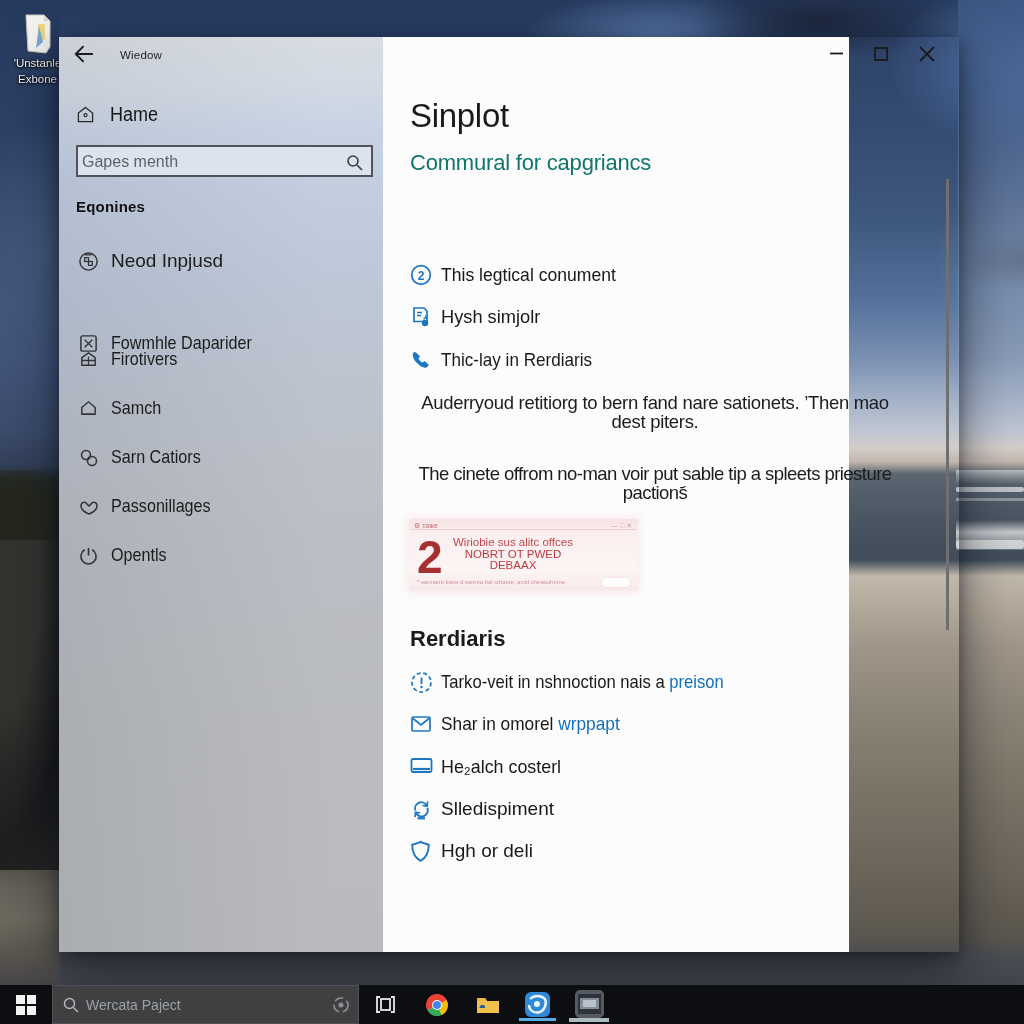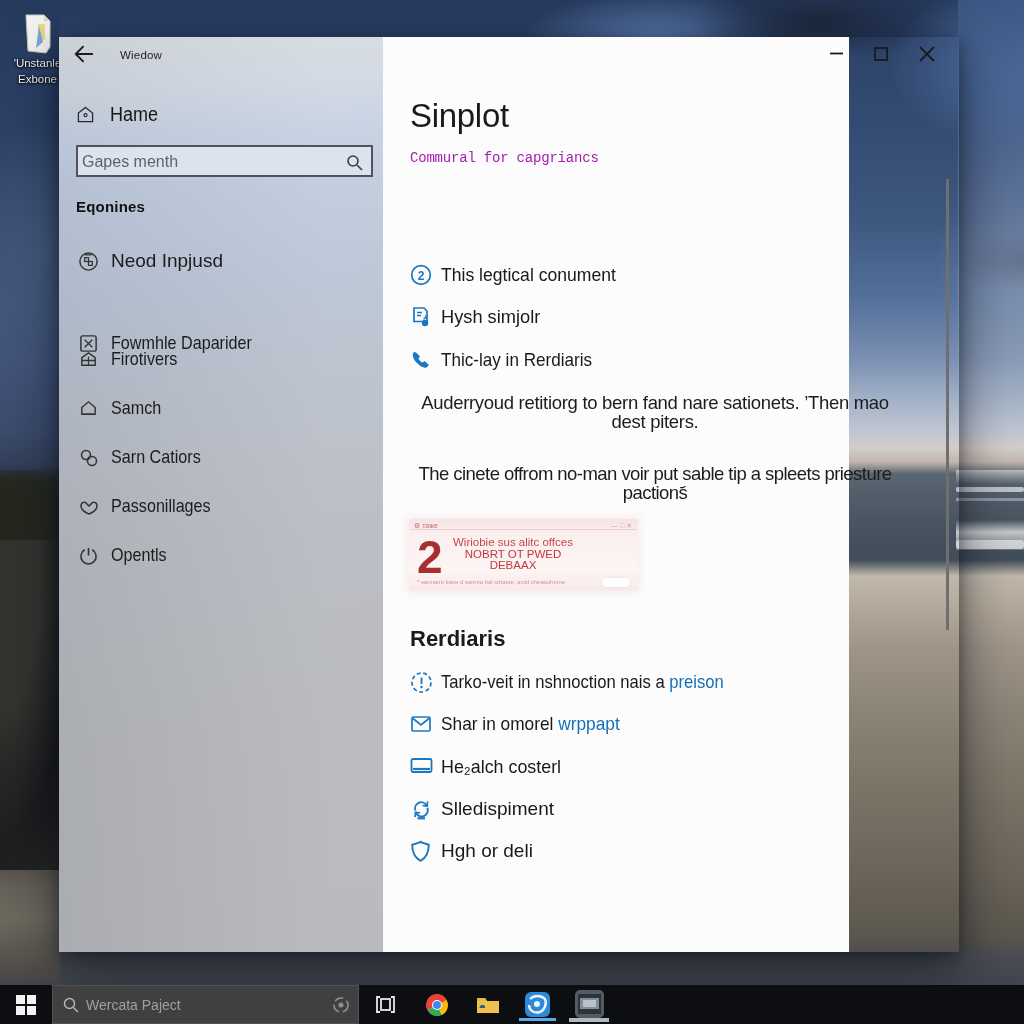--- a/index.html
+++ b/index.html
@@ -69,21 +69,21 @@
 
   .mitem { position:absolute; left:0; width:331px; height:24px;padding-left:20px; }
   .mitem svg { position:absolute; left:19px; top:1px; }
   .mitem span { position:absolute; left:52px; top:0px; font-size:19px; color:#1c1c1c; white-space:nowrap; transform-origin:0 0; transform:scaleX(0.85); }
 
   
   .capbtn { position:absolute; top:0; }
 
   
   .h1 { position:absolute; left:27px; top:60px; font-size:33px; color:#1a1a1a; letter-spacing:-0.3px;}
-  .toplink { position:absolute; left:27px; top:113px; font-size:14px; letter-spacing:-0.2px; color:#a21caf;font-family:Liberation Mono, monospace; }
+  .toplink { position:absolute; left:27px; top:113px; font-size:22px; letter-spacing:-0.2px; color:#0f766e; }
   .h2a { position:absolute; left:27px; top:174px; font-size:27px; letter-spacing:-0.2px; color:#1a1a1a; }
   .h2a sup { font-size:13px; }
   .h2b { position:absolute; left:27px; top:589px; font-size:22px; font-weight:bold; color:#1a1a1a; }
   .citem { position:absolute; left:27px; width:520px; height:24px; }
   .citem svg { position:absolute; left:0; top:0; }
   .citem > span { position:absolute; left:31px; top:0px; font-size:19px; color:#191919; white-space:nowrap; transform-origin:0 0; }
   .citem .bl { color:#1470ba; }
   .para { position:absolute; left:27px; width:490px; font-size:18.5px; letter-spacing:-0.15px; line-height:19px; color:#1c1c1c; }
 
   #banner { position:absolute; left:26px; top:482px; width:229px; height:72px;

